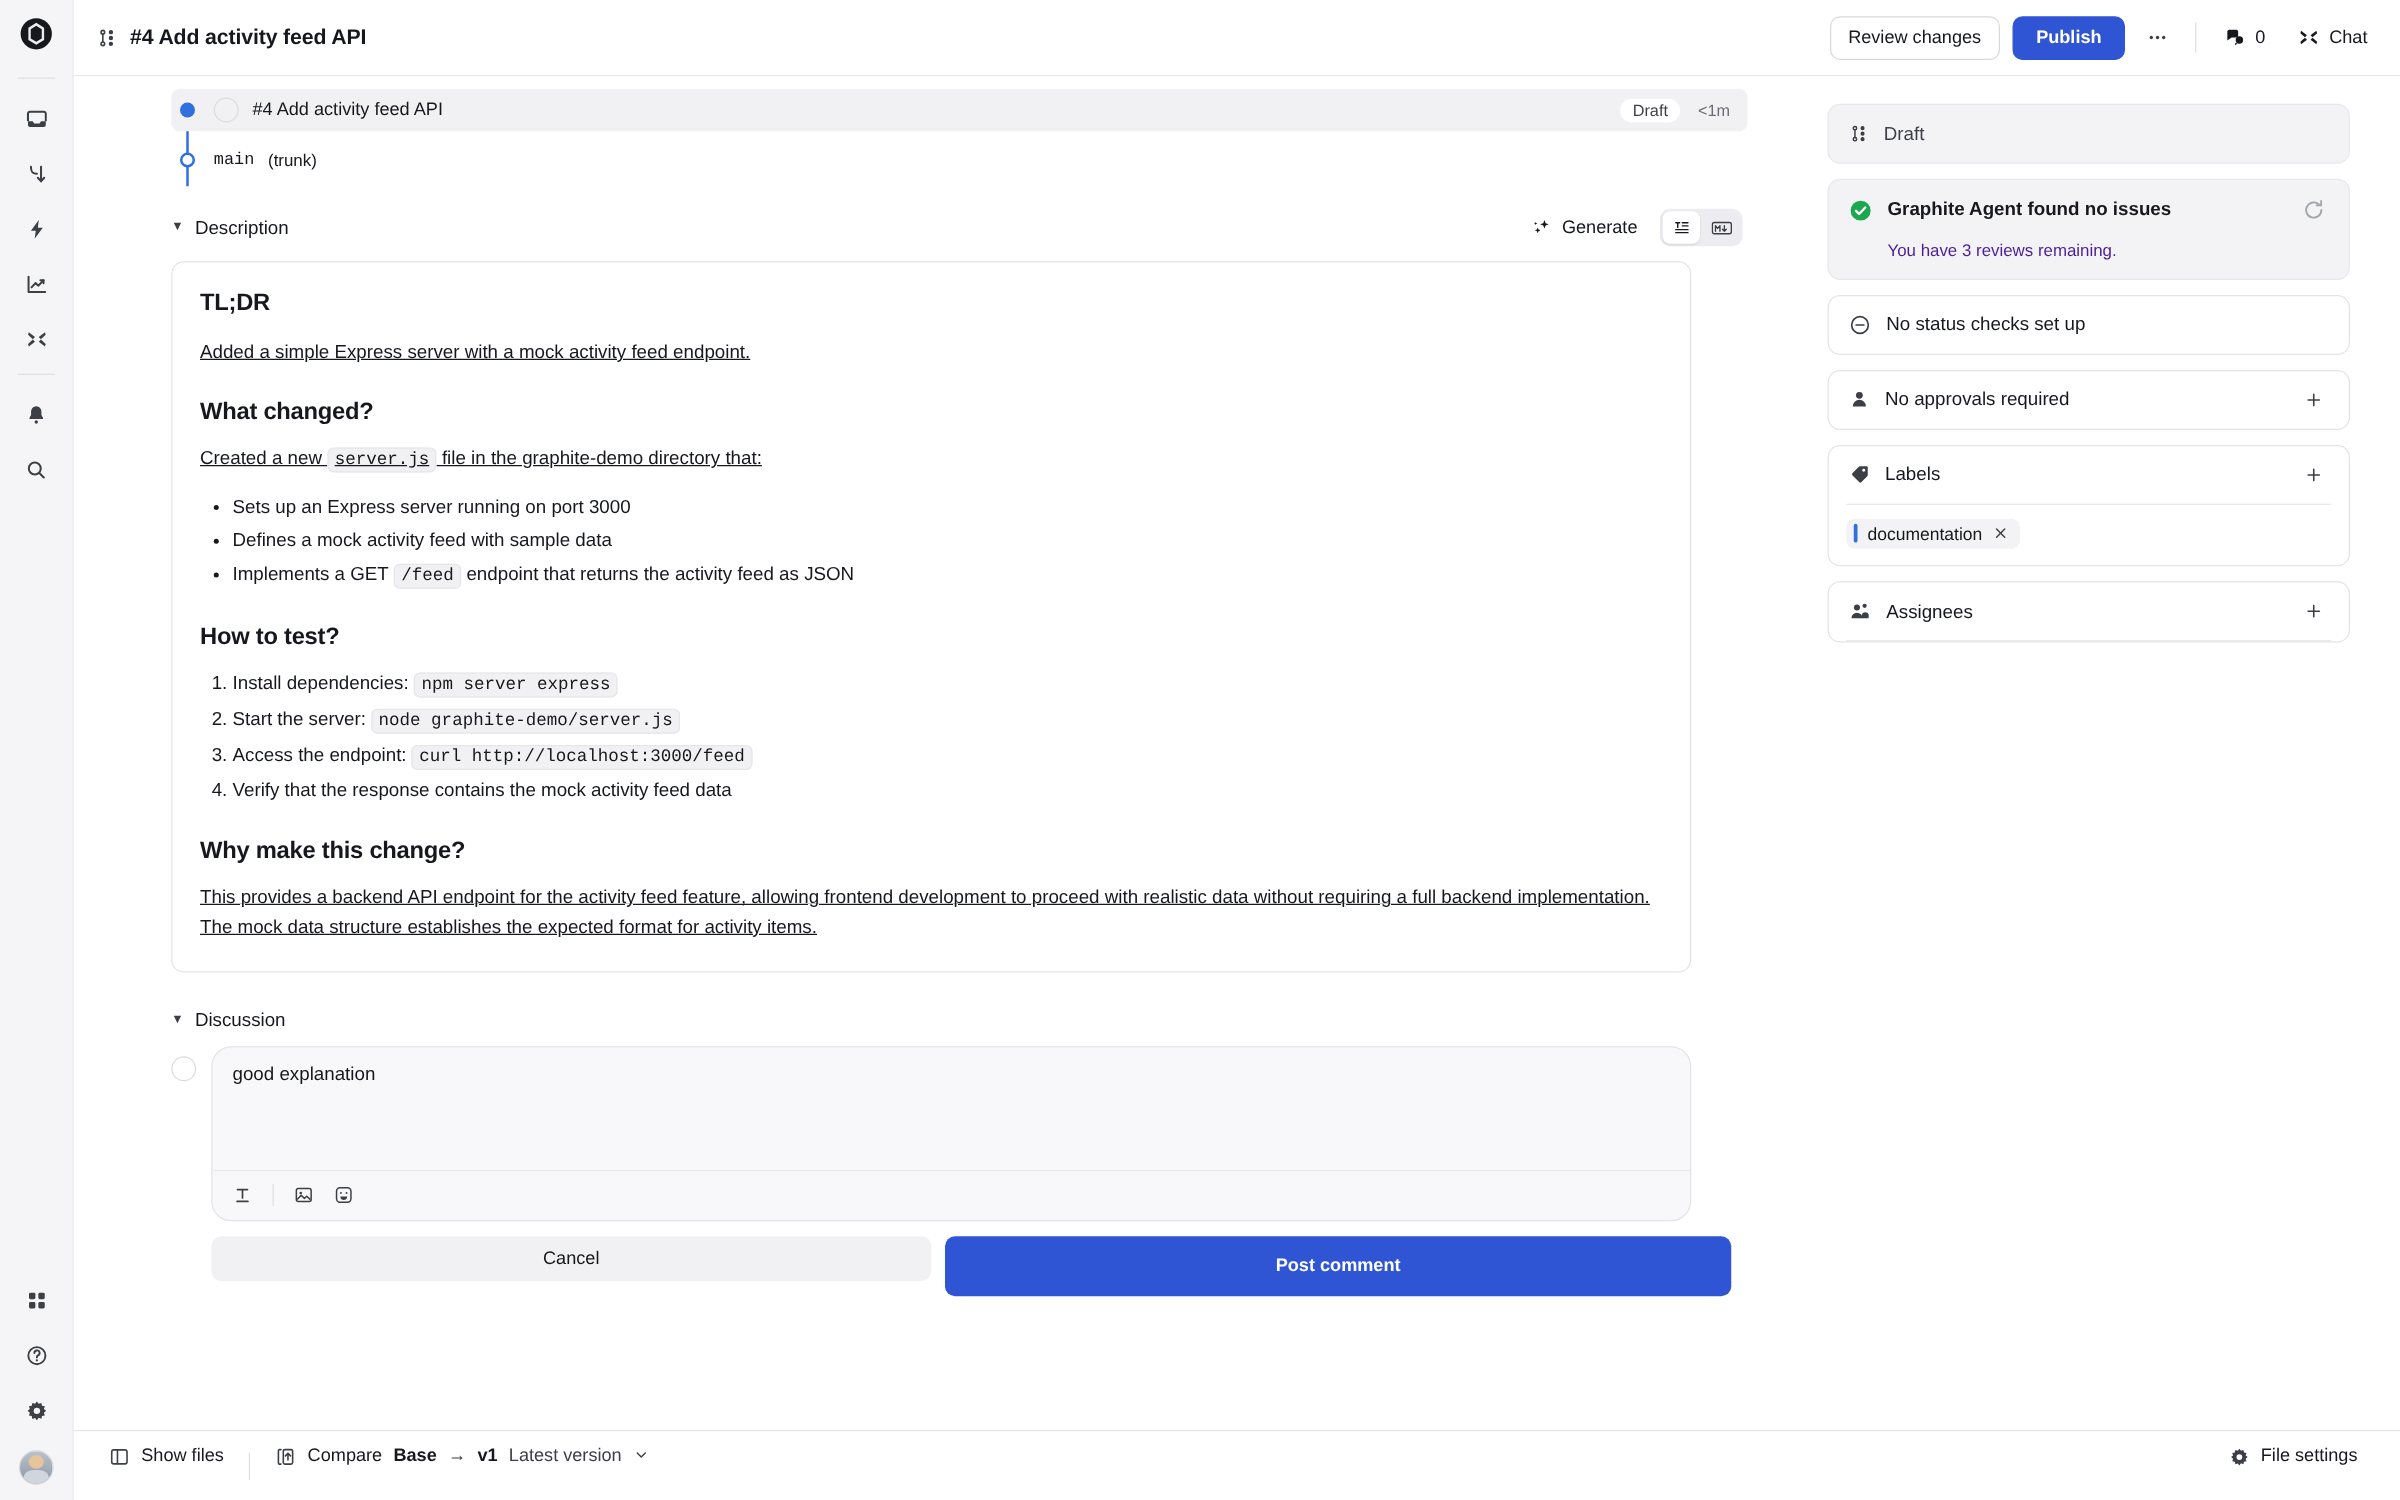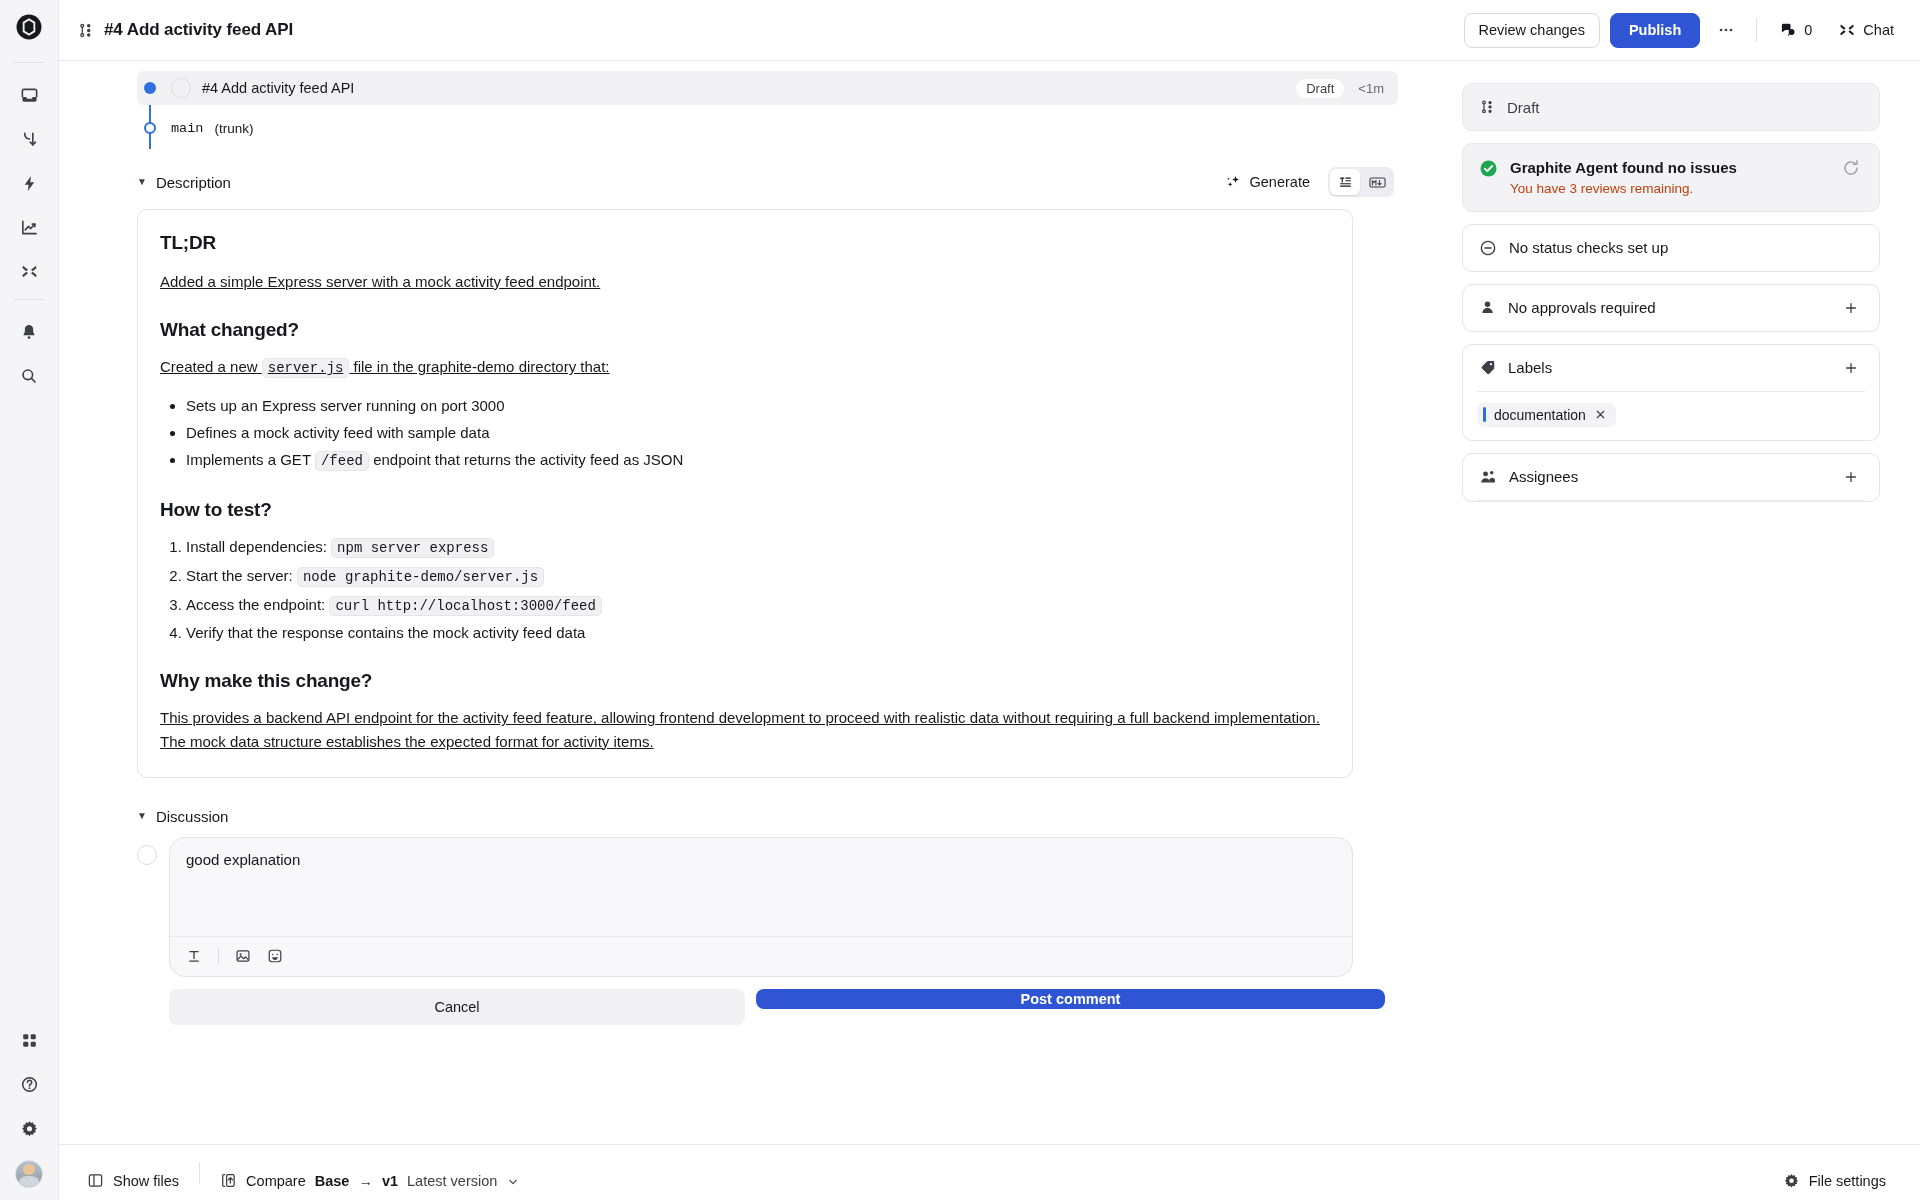--- a/index.html
+++ b/index.html
@@ -156,21 +156,21 @@
   .ct-btn { width: 28px; height: 26px; display: flex; align-items: center; justify-content: center;
     border-radius: 6px; cursor: pointer; color: #3c3f45; }
   .ct-sep { width: 1px; height: 18px; background: #dedee3; margin: 0 6px; }
   .comment-actions { display: flex; gap: 11px; margin-top: 12px; margin-left: 32px; max-width: 1216px; }
   .btn-cancel {
     flex: 0 0 576px; height: 36px; border-radius: 8px; background: #f1f1f4;
     border: none; font-size: 14.5px; font-weight: 500; color: #16181d;
     display: flex; align-items: center; justify-content: center; cursor: pointer;
   }
   .btn-post {
-    flex: 1 1 auto; height: 20px; border-radius: 8px; background: #2f55d4;
+    flex: 1 1 auto; height: 48px; border-radius: 8px; background: #2f55d4;
     border: none; font-size: 14.5px; font-weight: 600; color: #fff;
     display: flex; align-items: center; justify-content: center; cursor: pointer;
   }
 
   
   .side {
     flex: 0 0 482px; width: 482px; padding: 22px 40px 0 24px;
     background: #fff; overflow: hidden;
   }
   .panel {
@@ -182,42 +182,42 @@
     display: flex; align-items: center; gap: 12px; padding: 0 16px; height: 46px;
   }
   .panel-row .label { font-size: 15px; color: #16181d; }
   .panel-row .label.muted { color: #3c3f45; }
   .plus {
     margin-left: auto; width: 24px; height: 24px; display: flex; align-items: center;
     justify-content: center; cursor: pointer; color: #3c3f45; border-radius: 5px;
   }
   .agent-row { display: flex; align-items: flex-start; gap: 12px; padding: 14px 16px 15px; }
   .agent-text-main { font-size: 15px; font-weight: 600; color: #16181d; line-height: 1.3; }
-  .agent-text-sub { font-size: 13.5px; color: #c2410c; margin-top: 3px; }
+  .agent-text-sub { font-size: 13.5px; color: #4c1d95; margin-top: 15px; }
   .agent-refresh { margin-left: auto; width: 22px; height: 22px; color: #a3a6ad; cursor: pointer; flex: 0 0 22px; }
   .panel-divider { height: 1px; background: #e9e9ed; margin: 0 14px; }
   .panel-body { padding: 11px 14px 13px; }
   .label-chip {
     display: inline-flex; align-items: center; gap: 8px;
     background: #f3f3f6; border-radius: 7px; padding: 4px 9px 4px 6px;
   }
   .label-bar { width: 3px; height: 15px; border-radius: 2px; background: #2f6fe0; }
   .label-chip .txt { font-size: 14px; color: #16181d; }
   .label-x { color: #3c3f45; cursor: pointer; display: flex; align-items: center; }
   .assignee-row { display: flex; align-items: center; gap: 11px; padding: 10px 16px 12px; }
   .assignee-avatar { width: 20px; height: 20px; border-radius: 50%; overflow: hidden; border: 1px solid #dcdce0; }
   .assignee-name { font-size: 14.5px; color: #16181d; }
 
   
   .bottombar {
     height: 56px; flex: 0 0 56px; border-top: 1px solid #e7e7ea;
     display: flex; align-items: center; padding: 0 24px 0 18px; background: #fff;
   }
   .bb-item {
-    display: flex; align-items: flex-end; gap: 9px; height: 32px; padding: 0 10px;
+    display: flex; align-items: flex-start; gap: 9px; height: 32px; padding: 0 10px;
     border-radius: 7px; font-size: 14.5px; color: #16181d; cursor: pointer; font-weight: 500;
   }
   .bb-divider { width: 1px; height: 22px; background: #e2e2e6; margin: 0 10px; }
   .bb-right { margin-left: auto; display: flex; align-items: center; }
   .bb-muted { color: #3c3f45; font-weight: 400; }
   .arrow { color: #3c3f45; }
 
   
   .face { width: 100%; height: 100%; background: linear-gradient(#b8c2cc, #8d98a5); position: relative; }
   .face::before {

